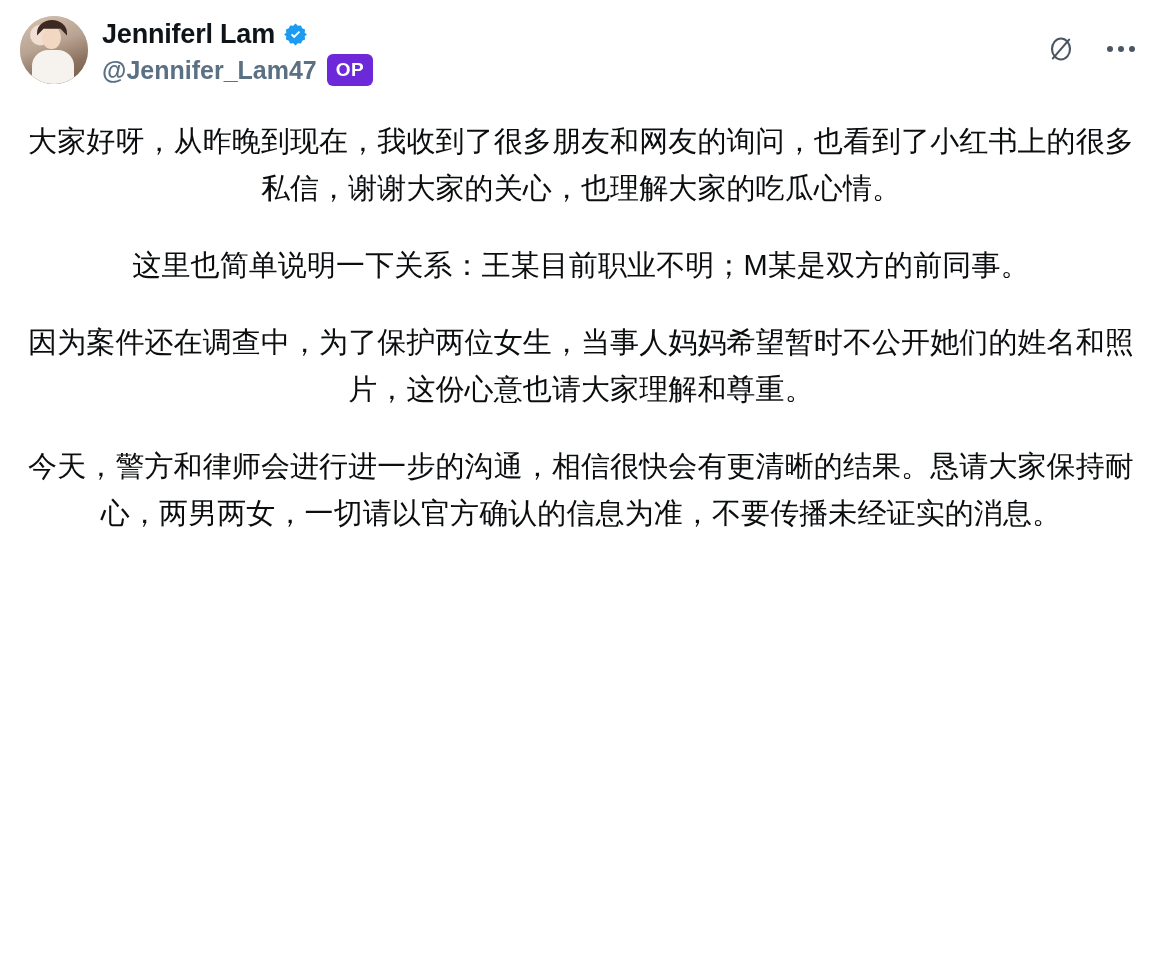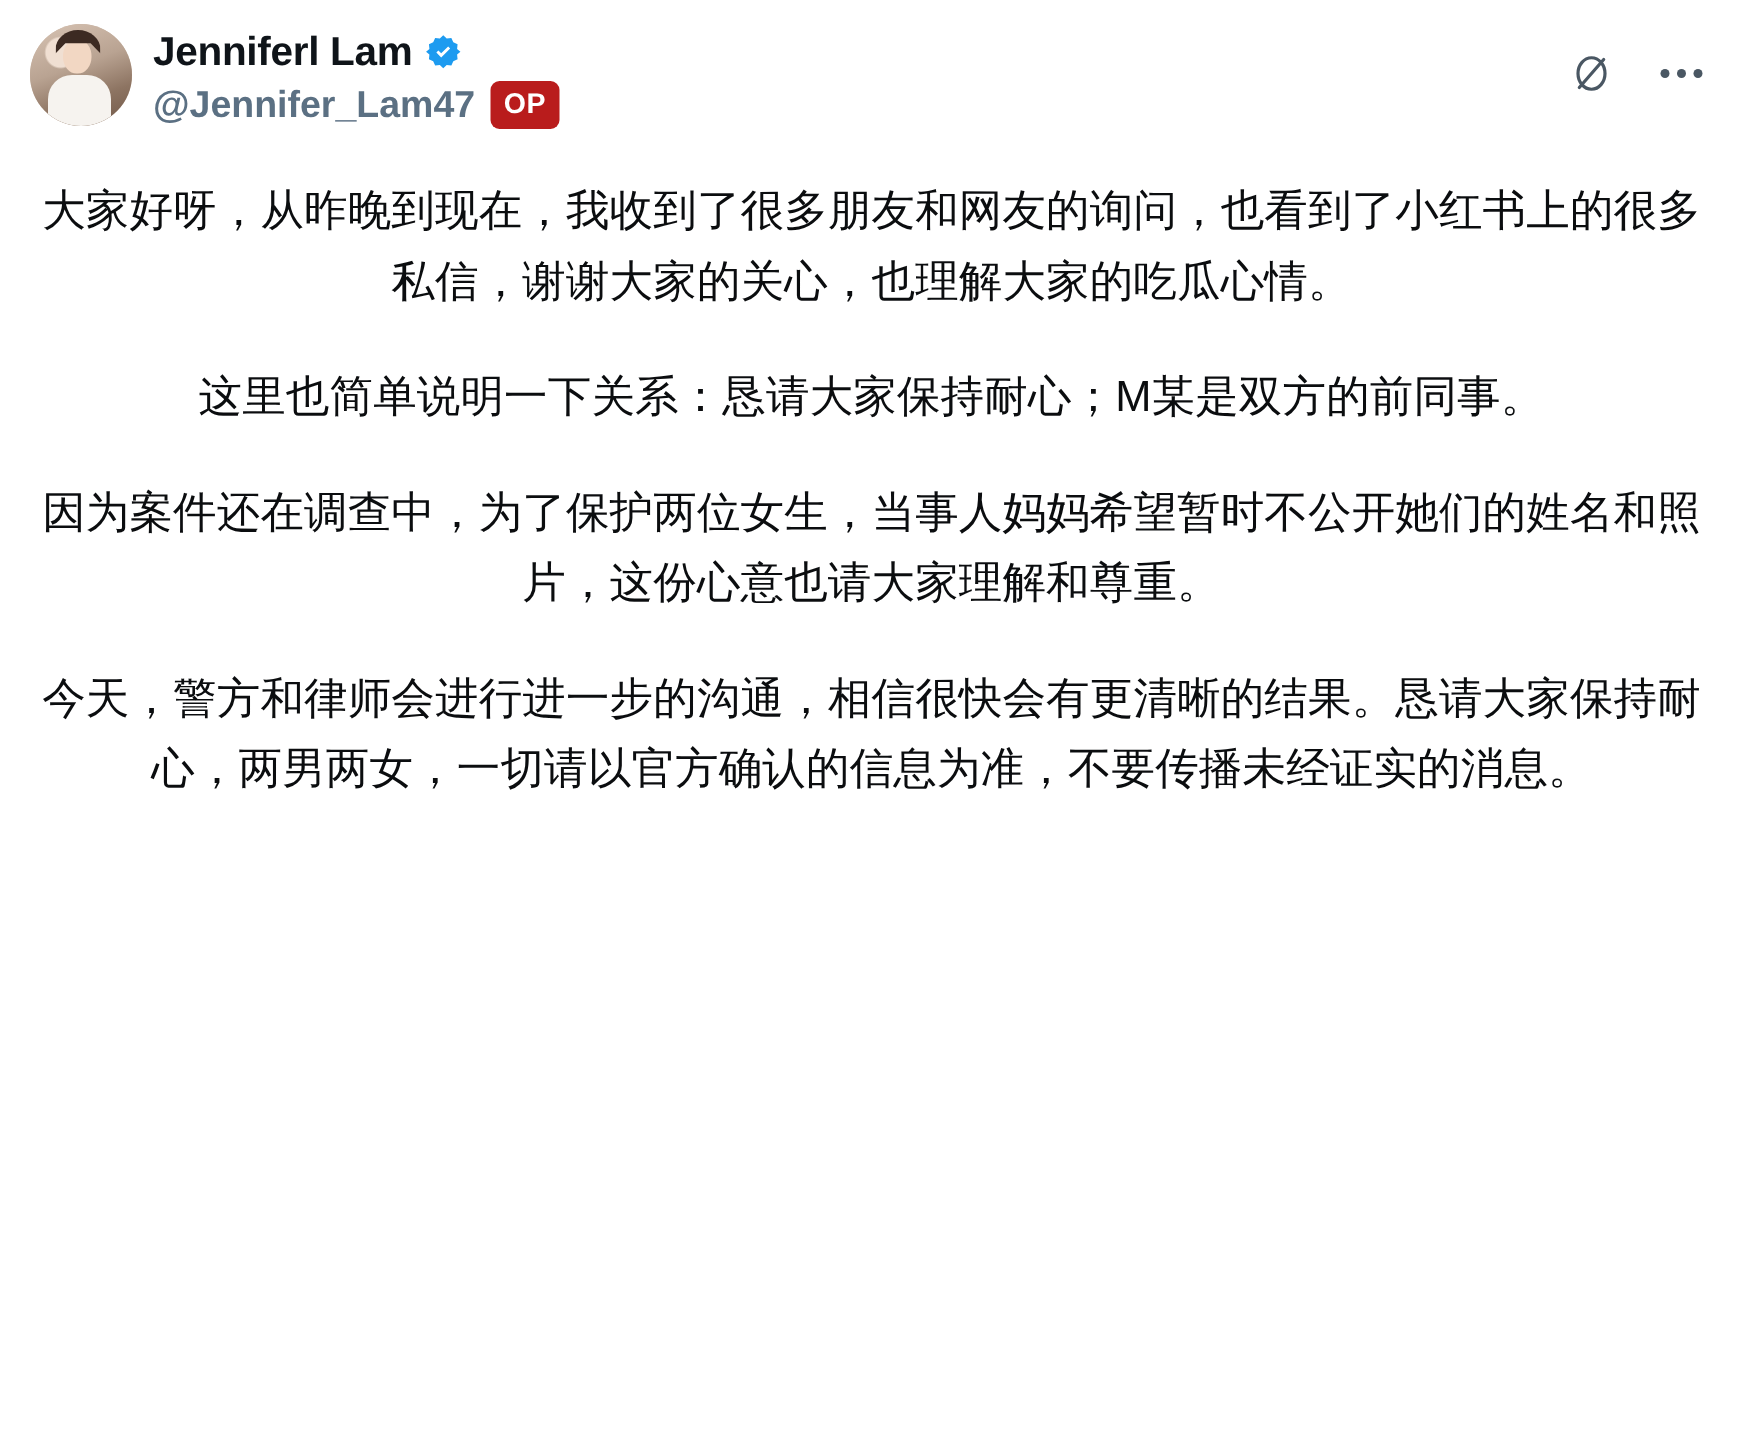--- a/index.html
+++ b/index.html
@@ -102,21 +102,21 @@
     gap: 10px;
     margin-top: 4px;
   }
   .handle {
     font-size: 25px;
     color: #5b7083;
     line-height: 30px;
     font-weight: bold;
   }
   .op-badge {
-    background: #b91c1c;
+    background: #6d28d9;
     color: #ffffff;
     font-size: 19px;
     font-weight: 700;
     line-height: 1;
     padding: 6px 9px 7px;
     border-radius: 6px;
     letter-spacing: 0.4px;
   }
   .header-actions {
     position: absolute;
@@ -204,18 +204,18 @@
             <i></i>
             <i></i>
         </span>
       </span>
     </div>
 
   </div>
 
   <div class="body-text">
     <p class="para">大家好呀，从昨晚到现在，我收到了很多朋友和网友的询问，也看到了小红书上的很多私信，谢谢大家的关心，也理解大家的吃瓜心情。</p>
-    <p class="para">这里也简单说明一下关系：恳请大家保持耐心；M某是双方的前同事。</p>
+    <p class="para">这里也简单说明一下关系：王某目前职业不明；M某是双方的前同事。</p>
     <p class="para">因为案件还在调查中，为了保护两位女生，当事人妈妈希望暂时不公开她们的姓名和照片，这份心意也请大家理解和尊重。</p>
     <p class="para">今天，警方和律师会进行进一步的沟通，相信很快会有更清晰的结果。恳请大家保持耐心，两男两女，一切请以官方确认的信息为准，不要传播未经证实的消息。</p>
   </div>
 
 </div>
 
 </body></html>

